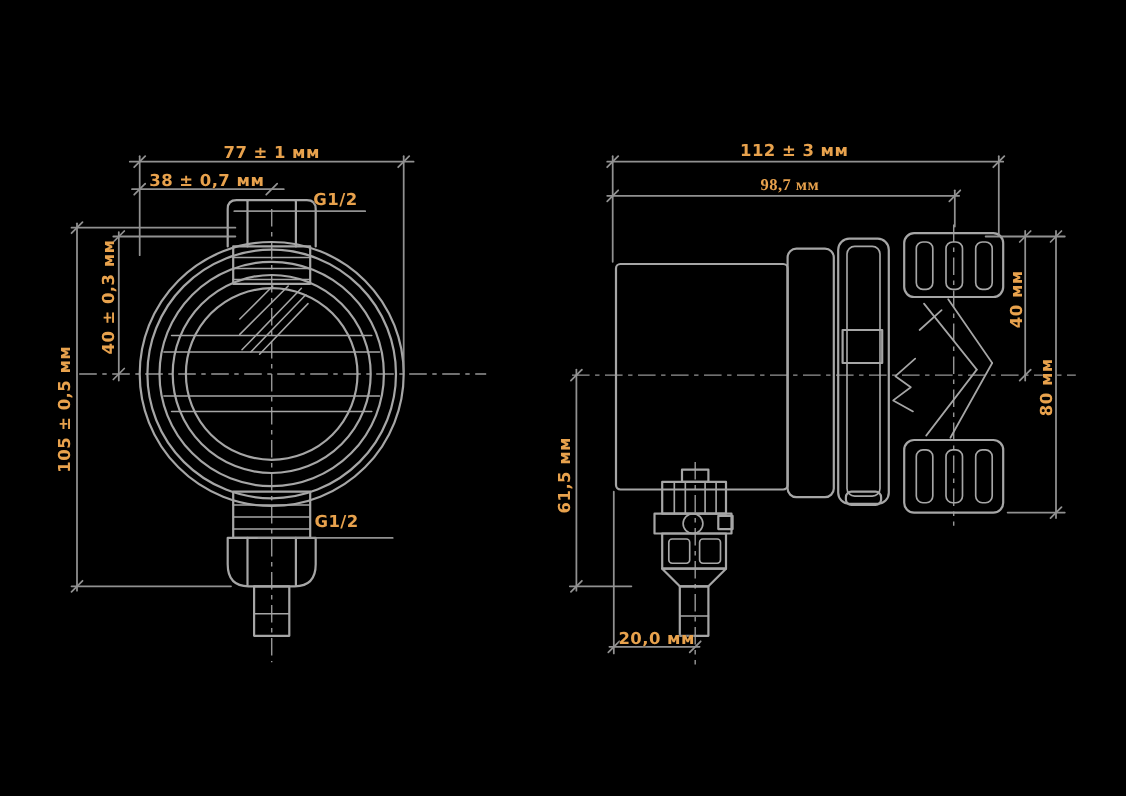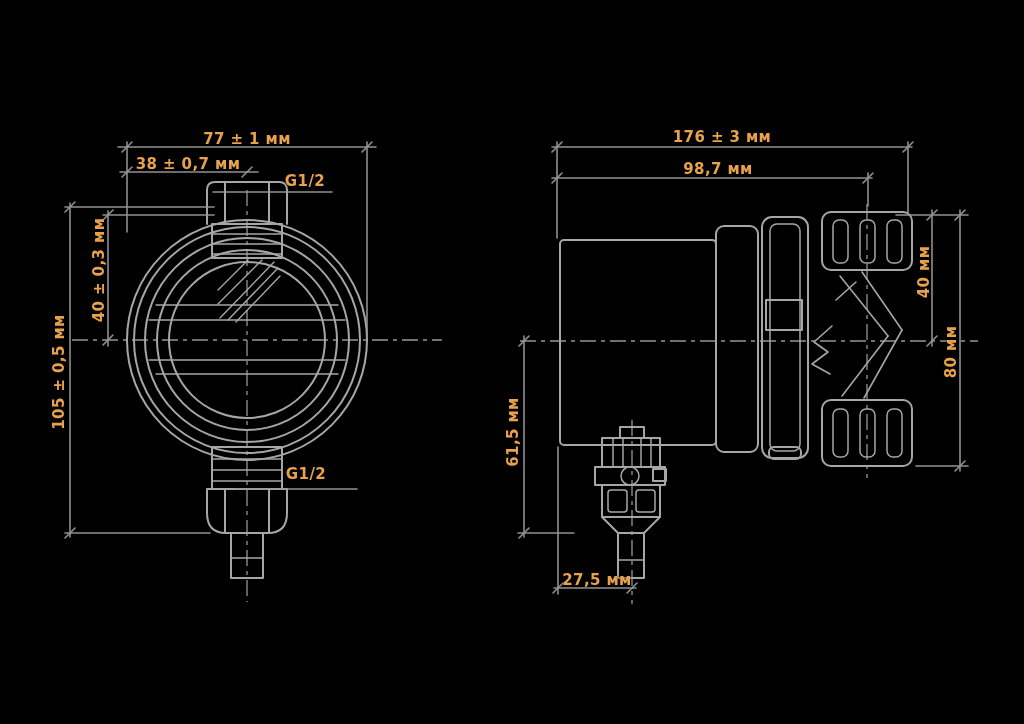--- a/index.html
+++ b/index.html
@@ -202,19 +202,19 @@
     </g>
   </svg>
 
   <div class="dim" style="left:247px;top:139px;">77 ± 1 мм</div>
   <div class="dim" style="left:188px;top:164px;">38 ± 0,7 мм</div>
   <div class="dim" style="left:305px;top:181px;">G1/2</div>
   <div class="dim v" style="left:59px;top:372px;">105 ± 0,5 мм</div>
   <div class="dim v" style="left:99px;top:270px;">40 ± 0,3 мм</div>
   <div class="dim" style="left:306px;top:474px;">G1/2</div>
 
-  <div class="dim" style="left:722px;top:137px;">176 ± 3 мм</div>
-  <div class="dim" style="left:718px;top:169px;">98,7 мм</div>
+  <div class="dim" style="left:722px;top:137px;">112 ± 3 мм</div>
+  <div class="dim" style="left:718px;top:169px;font-family:Liberation Serif, serif;">98,7 мм</div>
   <div class="dim v" style="left:924px;top:272px;">40 мм</div>
   <div class="dim v" style="left:951px;top:352px;">80 мм</div>
   <div class="dim v" style="left:513px;top:432px;">61,5 мм</div>
-  <div class="dim" style="left:597px;top:580px;">27,5 мм</div>
+  <div class="dim" style="left:597px;top:580px;">20,0 мм</div>
 </div>
 
 </body></html>

